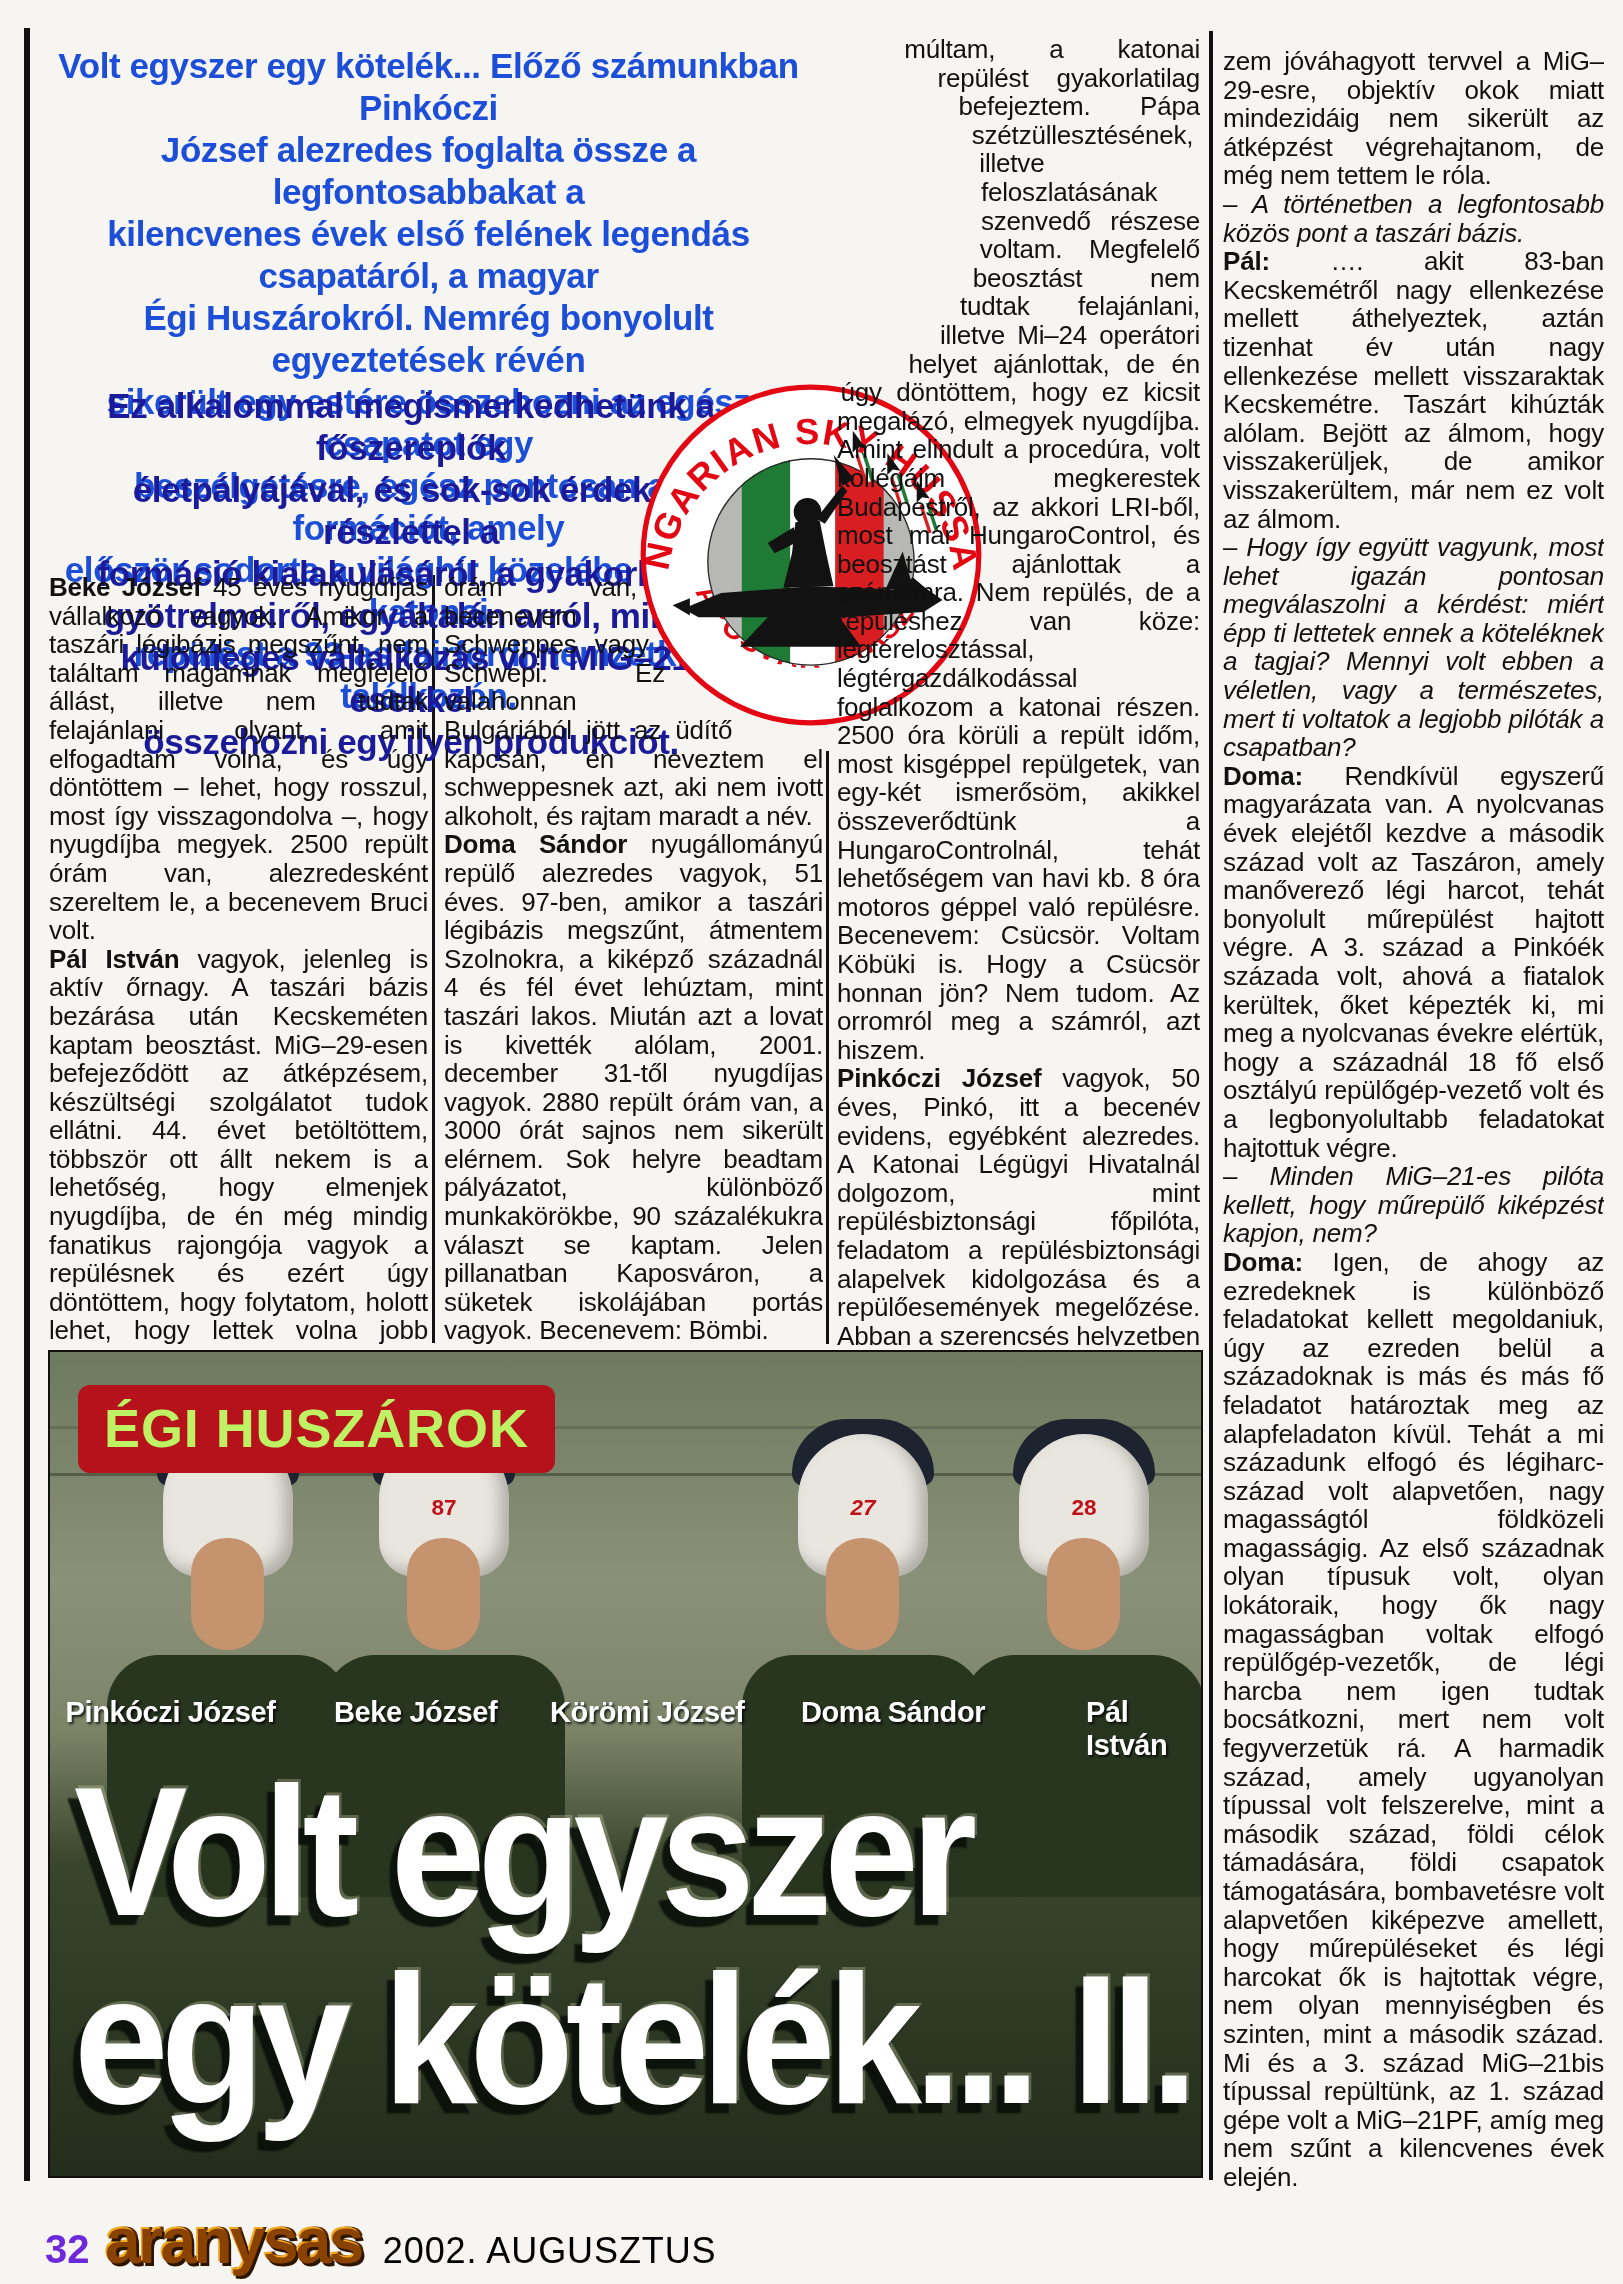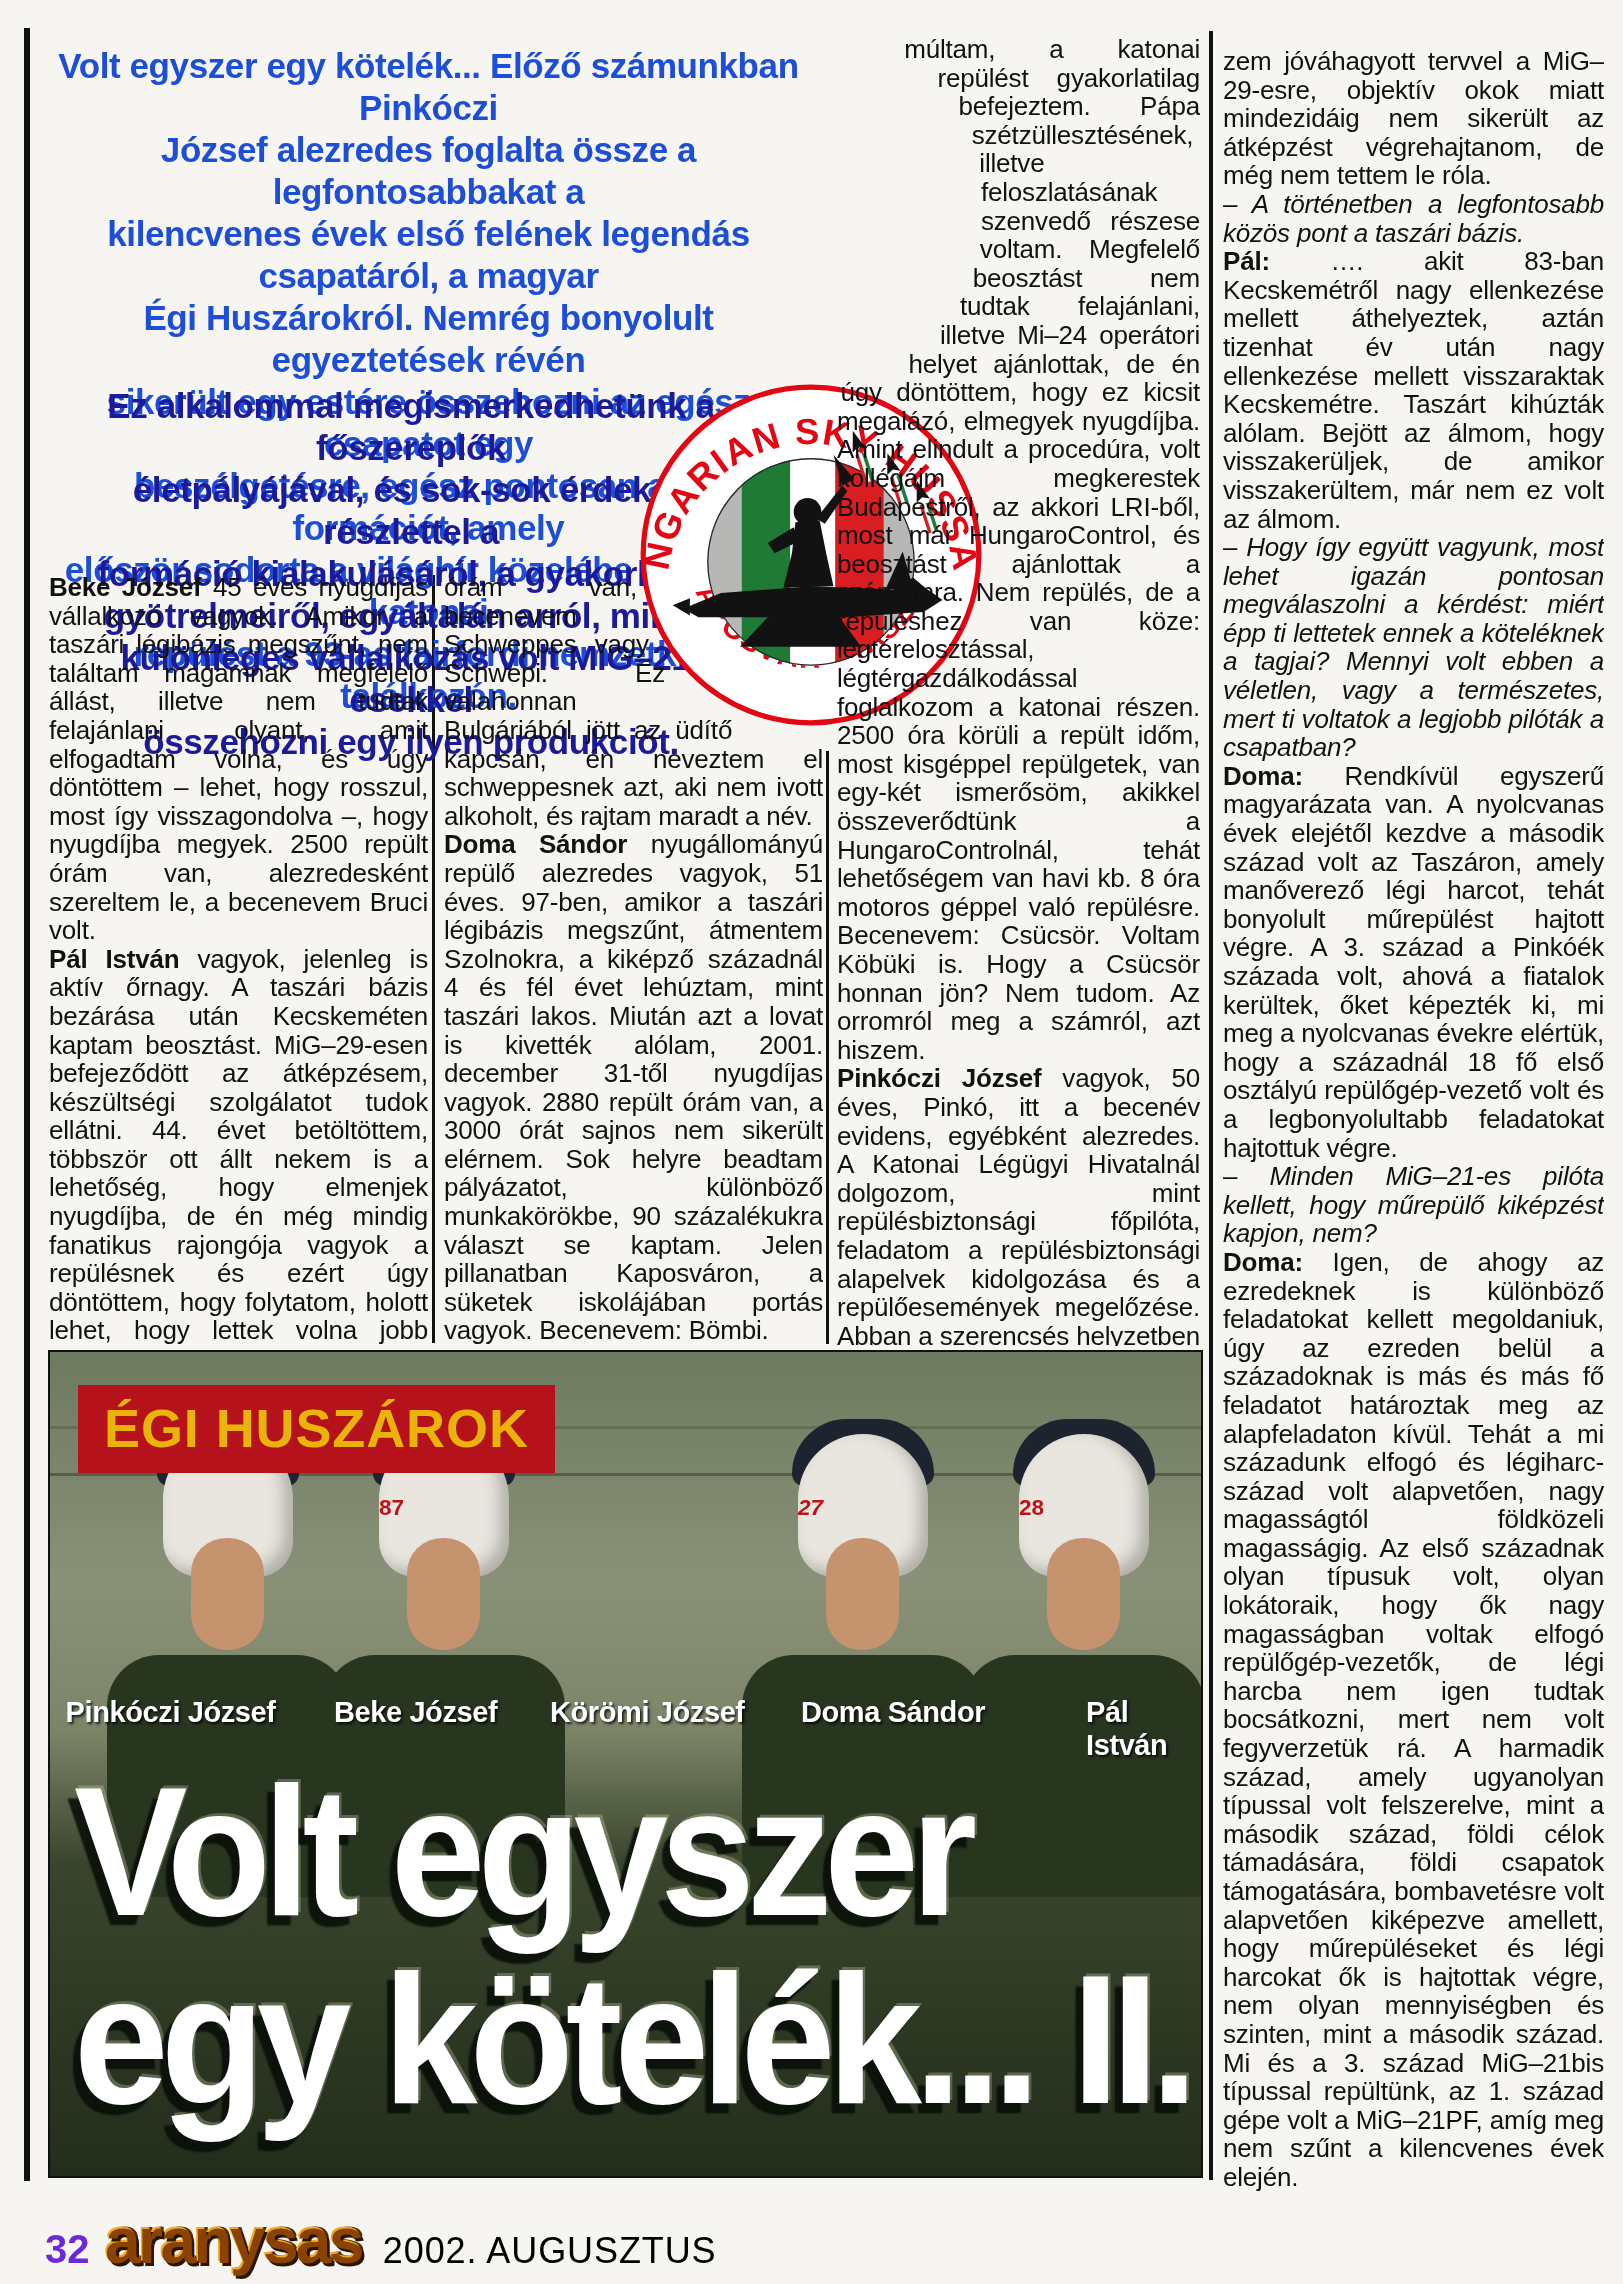--- a/index.html
+++ b/index.html
@@ -28,32 +28,32 @@
             shape-outside:circle(173px at 170px -13px);}
   .spacer-l{float:left;width:144px;height:353px;margin-top:349px;
             shape-outside:circle(173px at -28px 173px);}
   
   #logo{position:absolute;left:638px;top:382px;width:346px;height:346px;}
   
   #photo{position:absolute;left:48px;top:1350px;width:1155px;height:828px;
          background:linear-gradient(180deg,#6d7a5e 0%,#8a9179 28%,#7c8468 46%,#39452c 62%,#232d1b 100%);
          border:2.6px solid #111;box-sizing:border-box;overflow:hidden;}
   #photo .seam{position:absolute;left:0;top:121px;width:100%;height:2.6px;background:rgba(40,45,30,.45);}
-  #redlabel{position:absolute;left:28px;top:33px;background:#b5121b;color:#eab308;
-            font-weight:bold;font-size:54px;letter-spacing:0.9px;padding:12px 26px 14px 26px;}
+  #redlabel{position:absolute;left:28px;top:33px;background:#b5121b;color:#bef264;
+            font-weight:bold;font-size:54px;letter-spacing:0.9px;padding:12px 26px 14px 26px;border-radius:12px;}
   .pilot{position:absolute;width:260px;height:536px;}
   .pilot .body{position:absolute;left:8.7px;top:303px;width:242px;height:242px;
                background:#28351f;border-radius:52px 52px 0 0;}
   .pilot .face{position:absolute;left:93px;top:186px;width:73px;height:112px;
                background:#c6936f;border-radius:35px;}
   .pilot .helmet{position:absolute;left:65px;top:82px;width:130px;height:143px;
                  background:#e8e6df;border-radius:65px 65px 36px 36px;box-shadow:inset -8.7px -7px 15.6px rgba(70,70,60,.35);}
   .pilot .visor{position:absolute;left:59px;top:67px;width:142px;height:67px;
                 background:#1d2430;border-radius:69px 69px 15.6px 15.6px;}
-  .pilot .hnum{position:absolute;left:65px;top:143px;width:130px;text-align:left;
+  .pilot .hnum{position:absolute;left:65px;top:143px;width:130px;text-align:center;
                color:#c01018;font-weight:bold;font-size:22.5px;}
   .pname{position:absolute;top:344px;color:#fff;font-weight:bold;font-size:29px;
          text-shadow:1.7px 1.7px 2.6px rgba(0,0,0,.8);letter-spacing:-0.4px;}
   .headline{position:absolute;color:#fff;font-weight:bold;letter-spacing:-7.8px;
             font-size:170px;line-height:1;transform:scaleY(1.08);transform-origin:left top;
             text-shadow:-7.8px 9.5px 1.7px rgba(8,14,8,.88),2.6px -2.6px 0 rgba(250,250,210,.25);
             white-space:nowrap;}
   #hl1{left:24px;top:407px;}
   #hl2{left:24px;top:595px;}
   

